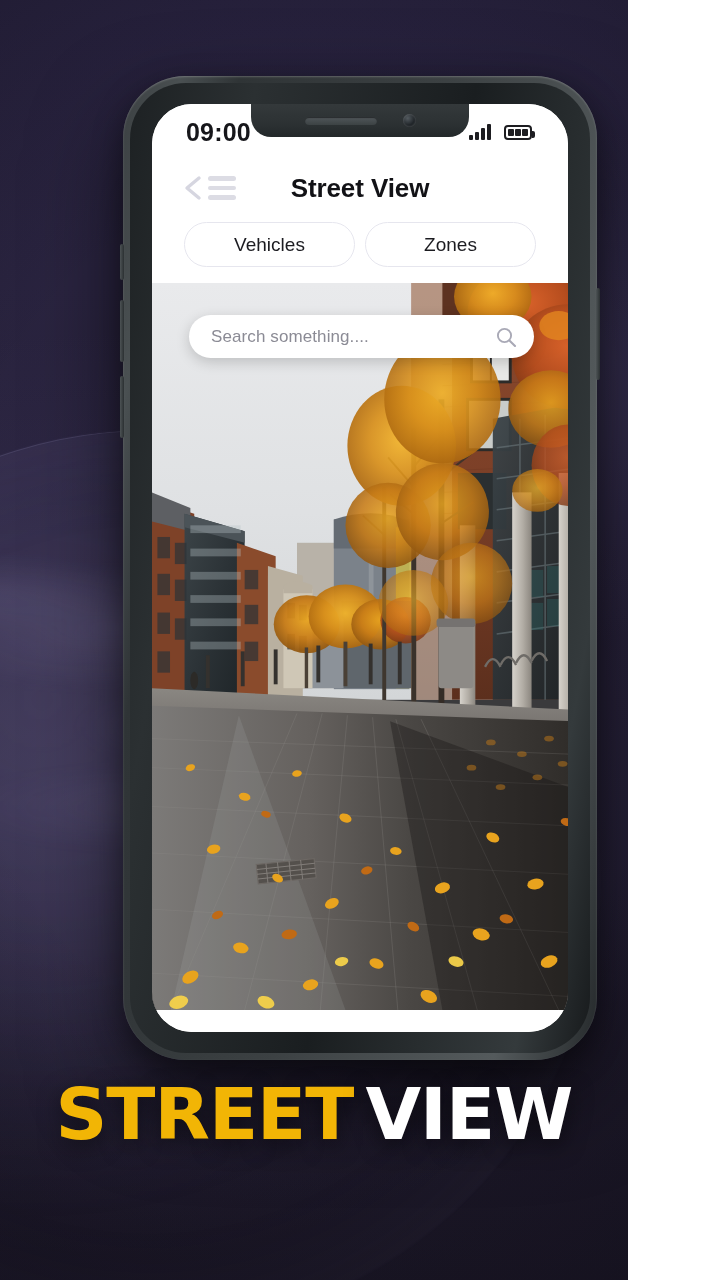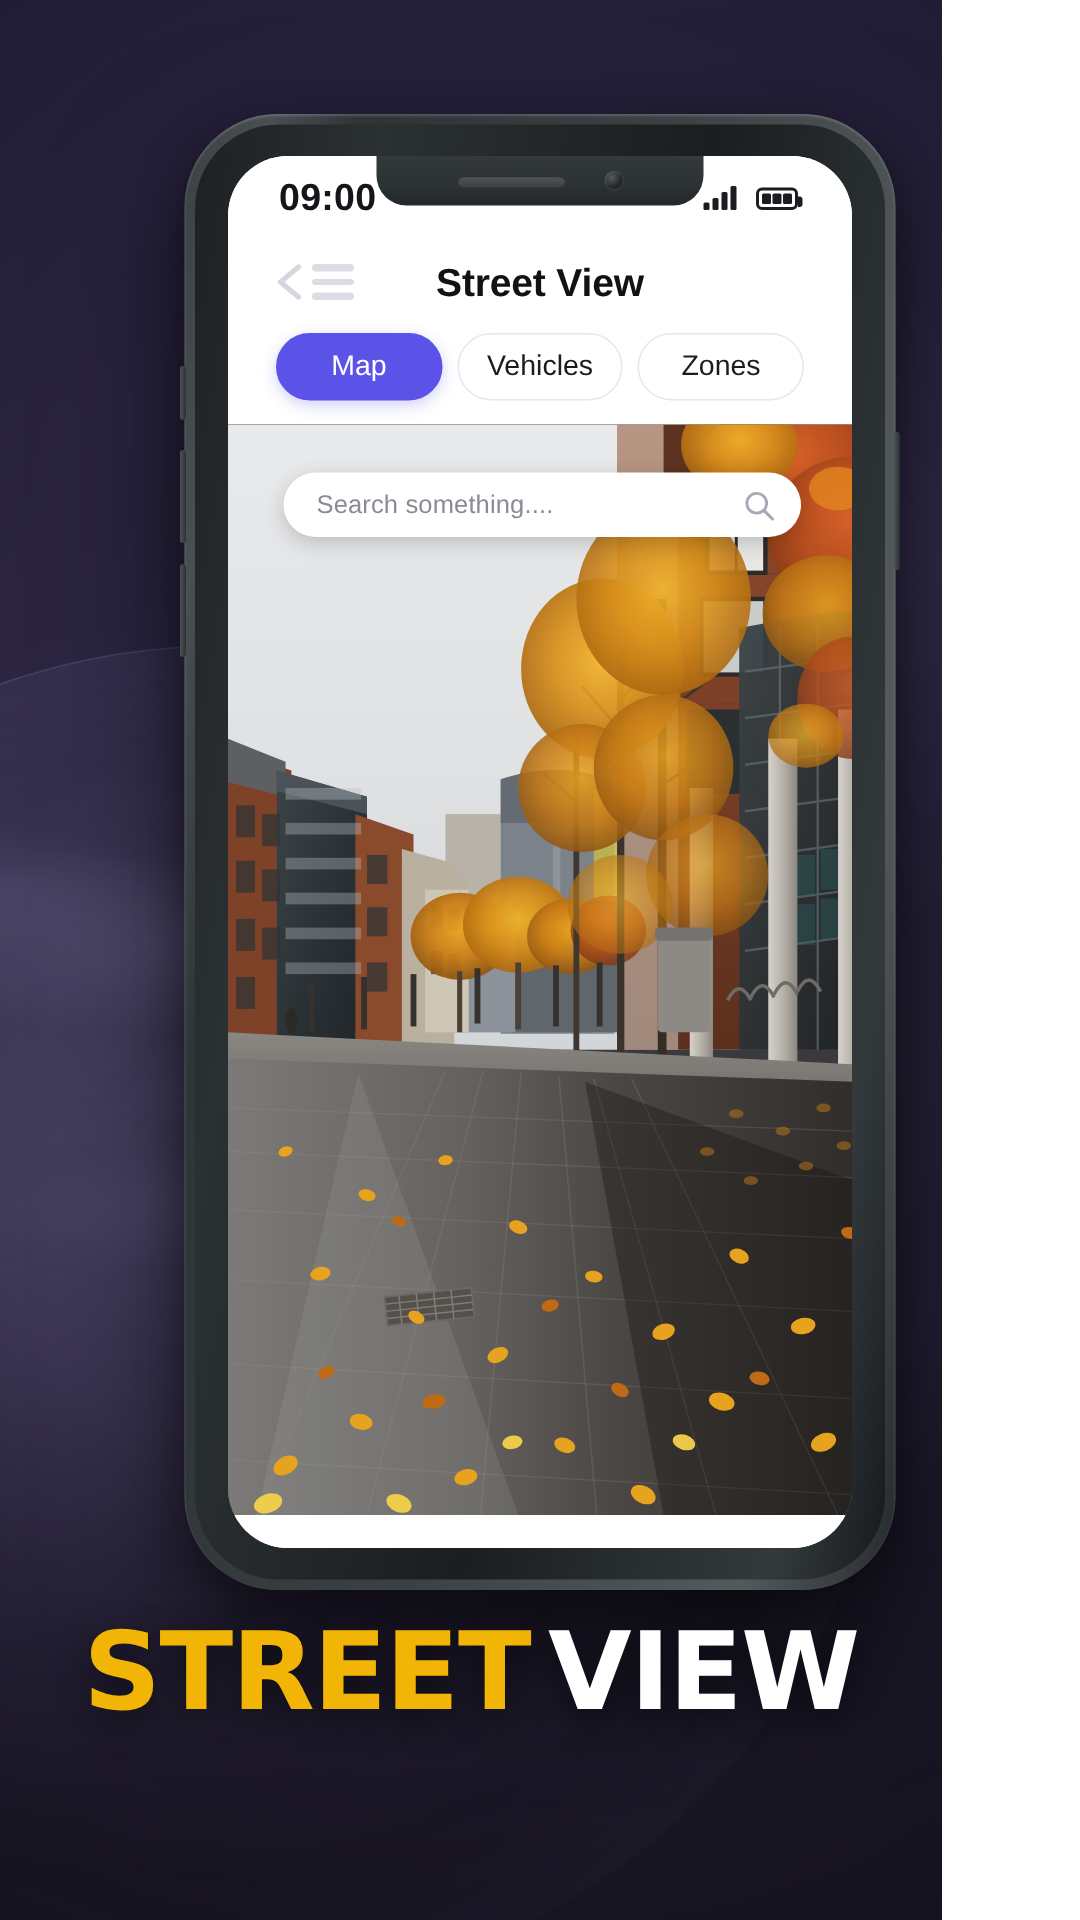--- a/index.html
+++ b/index.html
@@ -279,21 +279,20 @@
           </div>
           <div class="page-title">Street View</div>
           <div class="hamburger">
             <span></span>
               <span></span>
               <span></span>
           </div>
         </div>
 
         <div class="tabs">
-          <div class="tab active">Map</div>
           <div class="tab">Vehicles</div>
           <div class="tab">Zones</div>
         </div>
 
         <div class="mapwrap">
 
           <div class="photo">
             <svg viewBox="0 0 430 750" preserveAspectRatio="xMidYMid slice">
               <defs>
                 <linearGradient id="sky" x1="0" y1="0" x2="0" y2="1">

